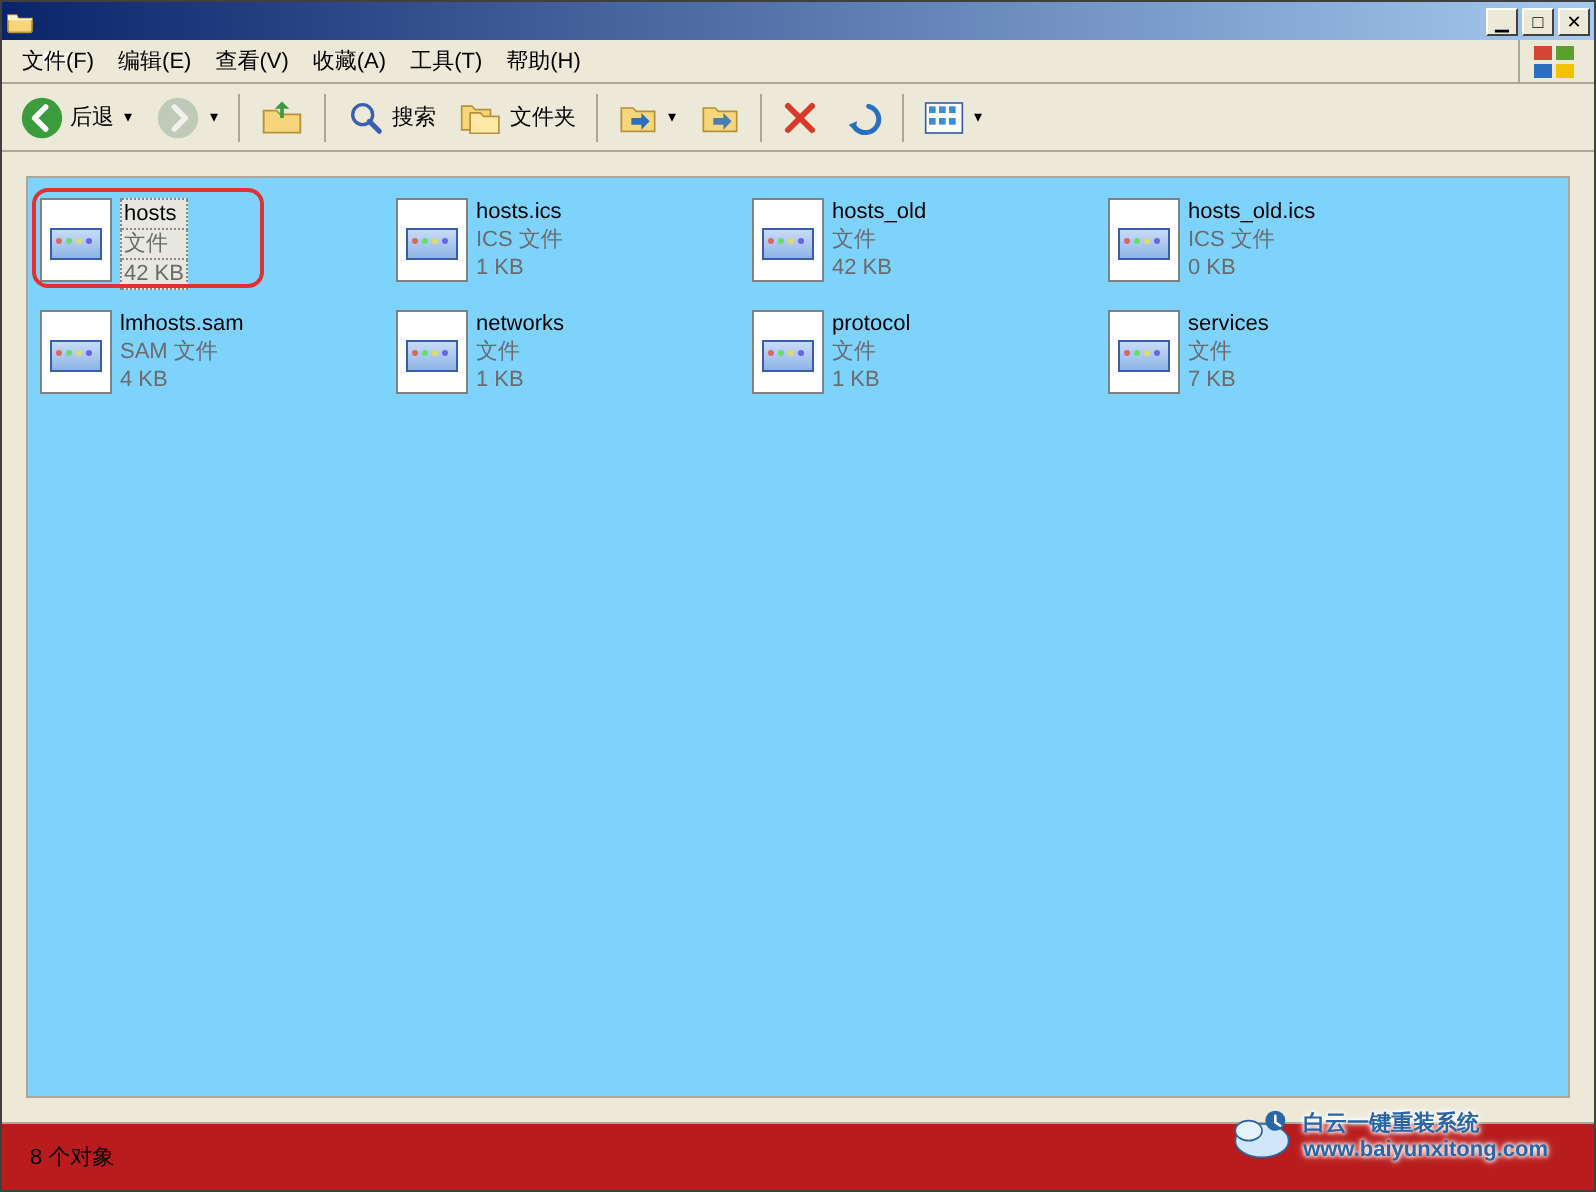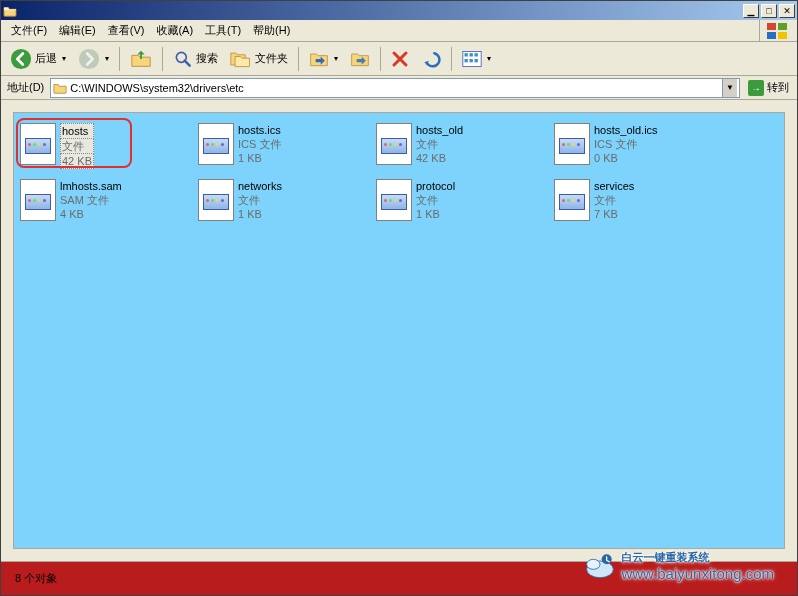--- a/index.html
+++ b/index.html
@@ -36,21 +36,21 @@
 .item .thumb .dots span:nth-child(4){background:#66d;}
 .item .meta { display:flex; flex-direction:column; line-height:14px; color:#000;}
 .item .meta .name{ }
 .item .meta .type{ color:#6b6b6b;}
 .item .meta .size{ color:#6b6b6b;}
 .item.highlight { position:relative; }
 .item.highlight::after{ content:""; position:absolute; left:-4px; top:-5px; width:112px; height:46px; border:2px solid #e03030; border-radius:8px; pointer-events:none;}
 .item.highlight .meta .name, .item.highlight .meta .type, .item.highlight .meta .size { background:#e8e8e0; border:1px dotted #888; padding:0 1px; margin-bottom:-1px;}
 .statusbar { height:34px; border-top:1px solid #aca899; display:flex; align-items:center; padding:0 14px; background:#b91c1c; font-size:11px;}
 .watermark { position:absolute; right:24px; bottom:14px; display:flex; align-items:center; gap:4px; color:#2a66a5; font-size:14px; font-weight:bold; pointer-events:none; text-shadow:0 0 2px #fff,0 0 2px #fff,0 0 4px #fff;}
-.watermark .url{ display:block; font-size:15px; font-weight:normal; color:#2a66a5;}
+.watermark .url{ display:block; font-size:11px; font-weight:bold; color:#2a66a5;}
 svg { display:block; }
 </style>
 </head>
 <body>
 
 <div class="window">
 
   <div class="titlebar">
     <svg class="folder-icon" viewBox="0 0 16 14">
         <path fill="#f7d67b" stroke="#b7903b" d="M1 3h5l1 2h8v7a1 1 0 0 1-1 1H2a1 1 0 0 1-1-1z"></path>
@@ -150,34 +150,20 @@
           <rect x="3" y="3" width="4" height="4" fill="#3a8fd0"></rect>
           <rect x="9" y="3" width="4" height="4" fill="#3a8fd0"></rect>
           <rect x="15" y="3" width="4" height="4" fill="#3a8fd0"></rect>
           <rect x="3" y="10" width="4" height="4" fill="#3a8fd0"></rect>
           <rect x="9" y="10" width="4" height="4" fill="#3a8fd0"></rect>
           <rect x="15" y="10" width="4" height="4" fill="#3a8fd0"></rect>
         </svg>
     </div>
   </div>
 
-  <div class="addrbar">
-    <span class="addrlabel">地址(D)</span>
-    <div class="addrbox">
-      <svg class="mini-folder" viewBox="0 0 16 14">
-          <path fill="#f7d67b" stroke="#b7903b" d="M1 3h5l1 2h8v7a1 1 0 0 1-1 1H2a1 1 0 0 1-1-1z"></path>
-        </svg>
-      <input type="text" value="C:\WINDOWS\system32\drivers\etc" style="">
-      <div class="dd">▼</div>
-    </div>
-    <div class="go">
-      <span class="gicon">→</span>
-      <span>转到</span>
-    </div>
-  </div>
 
   <div class="content" id="content">
       <div class="item highlight">
         <div class="thumb">
           <div class="dots">
             <span></span>
             <span></span>
             <span></span>
             <span></span>
           </div>

